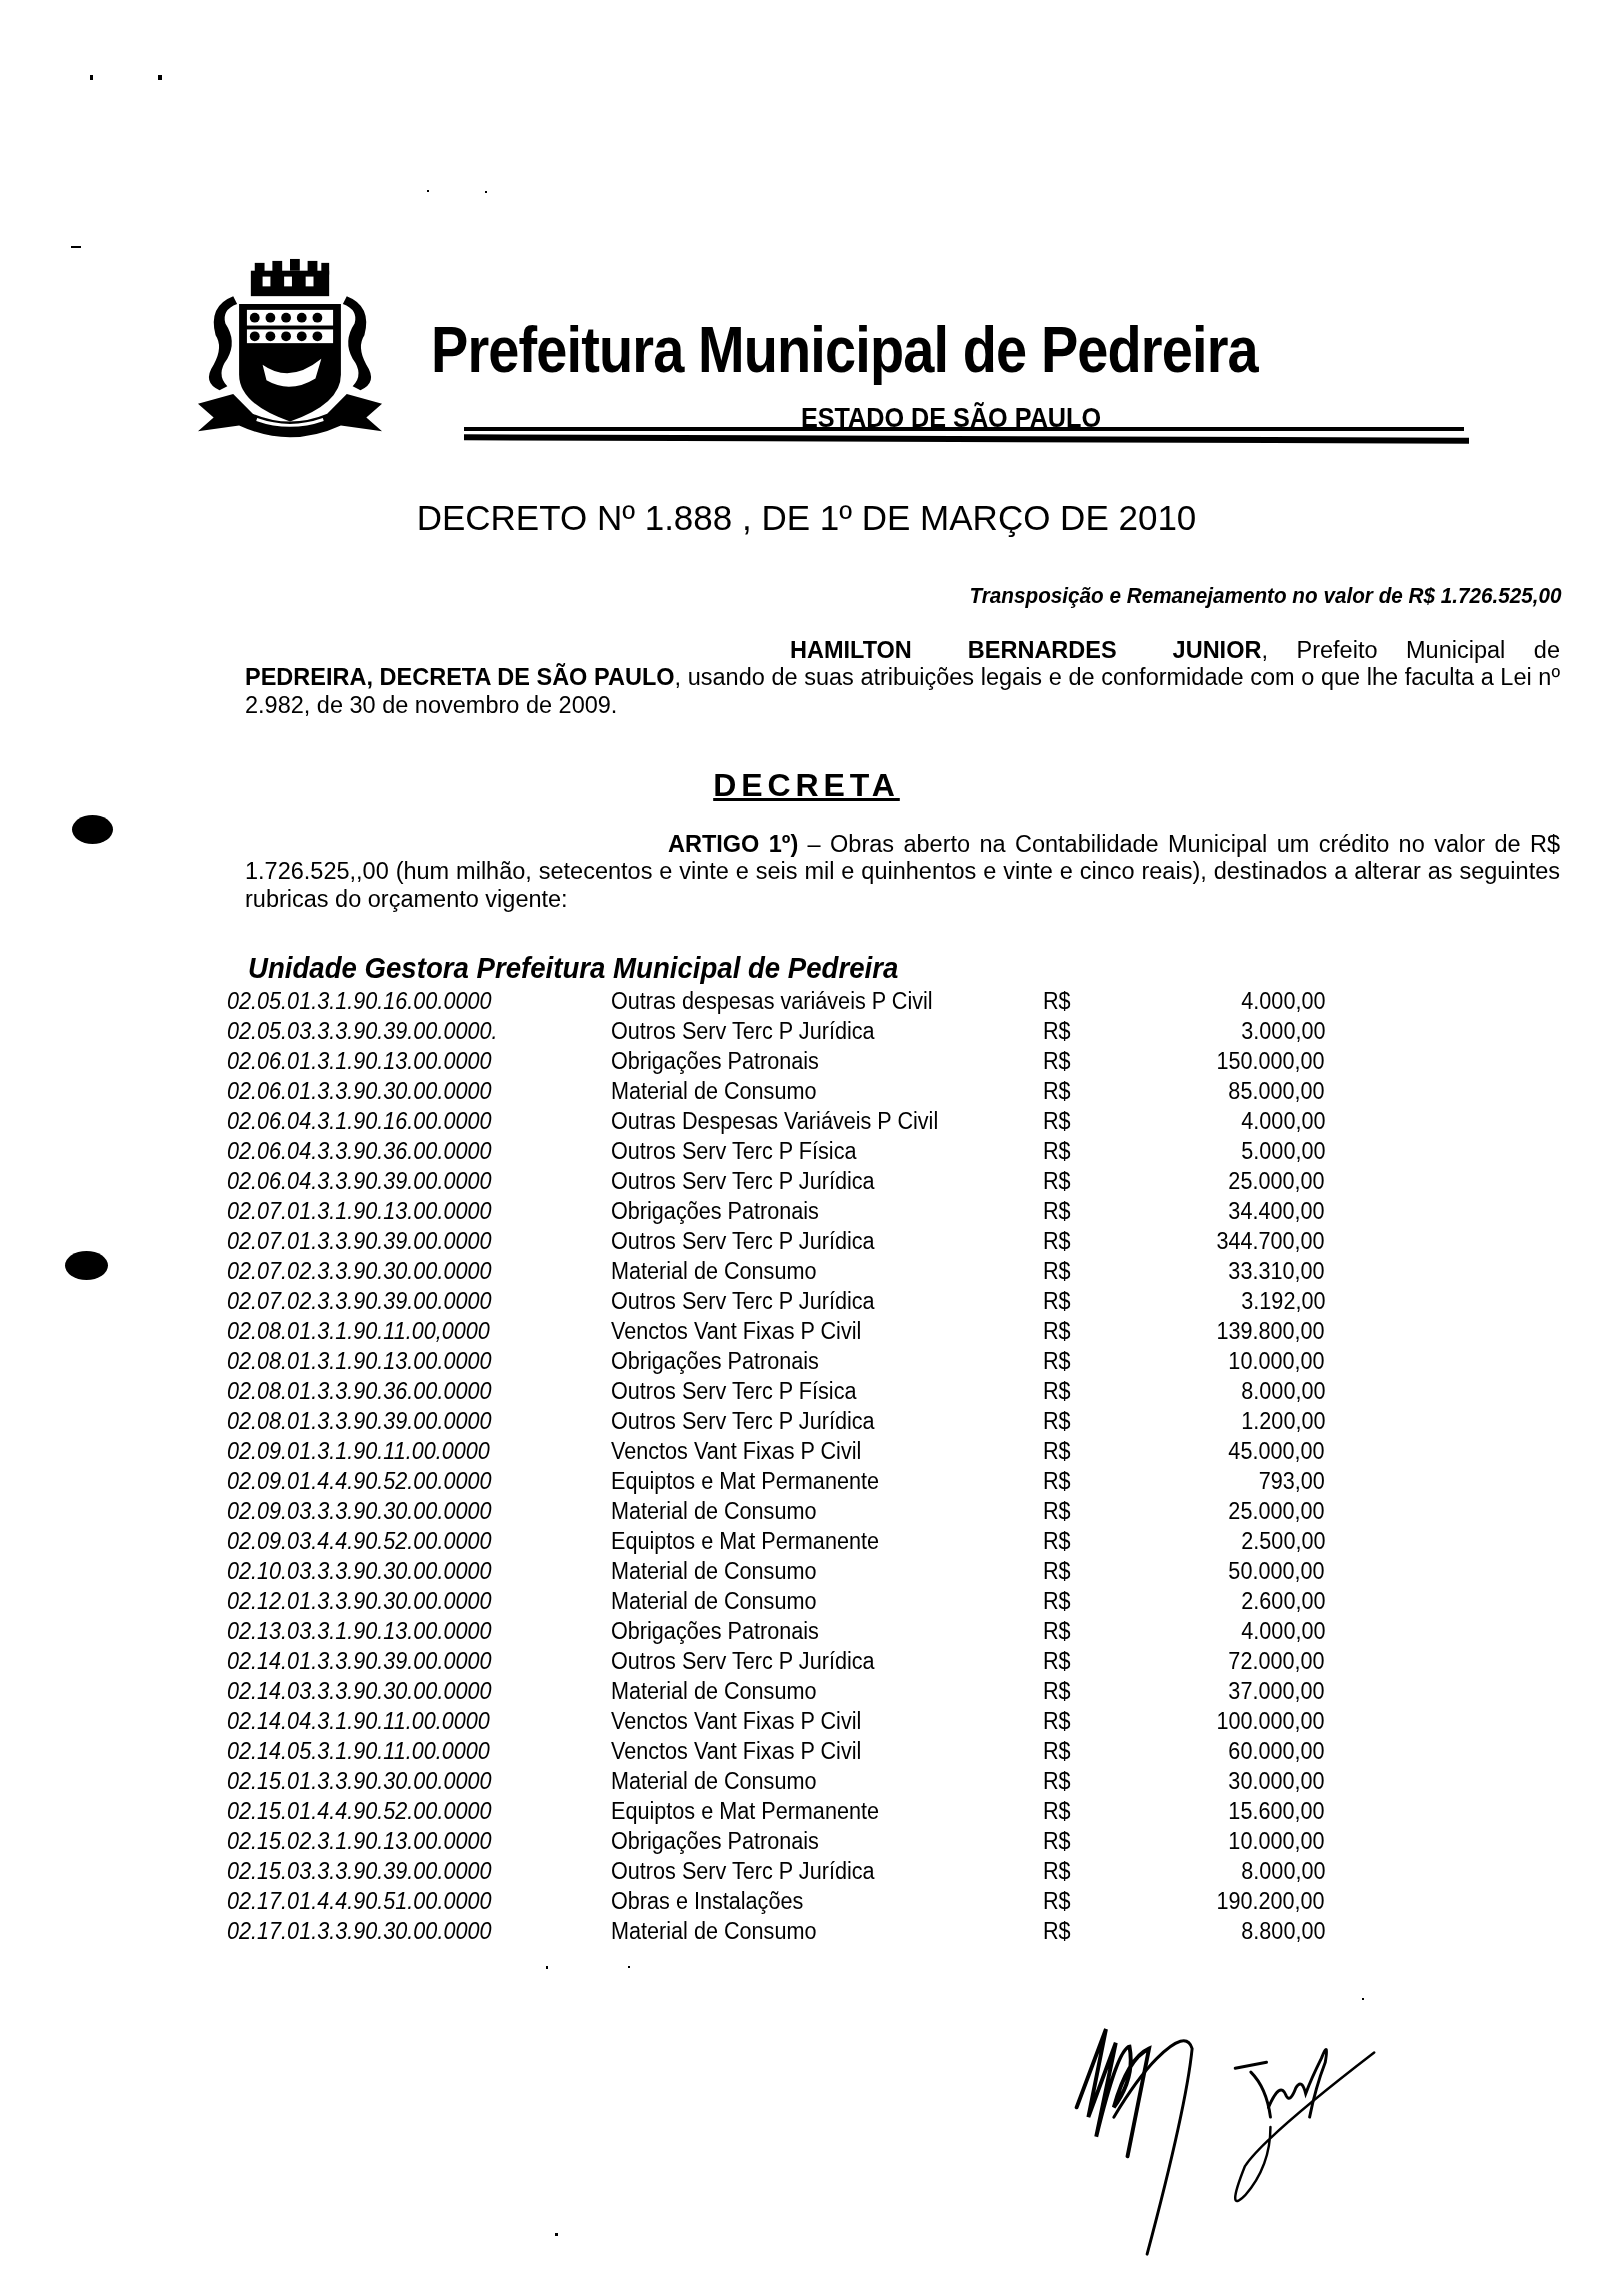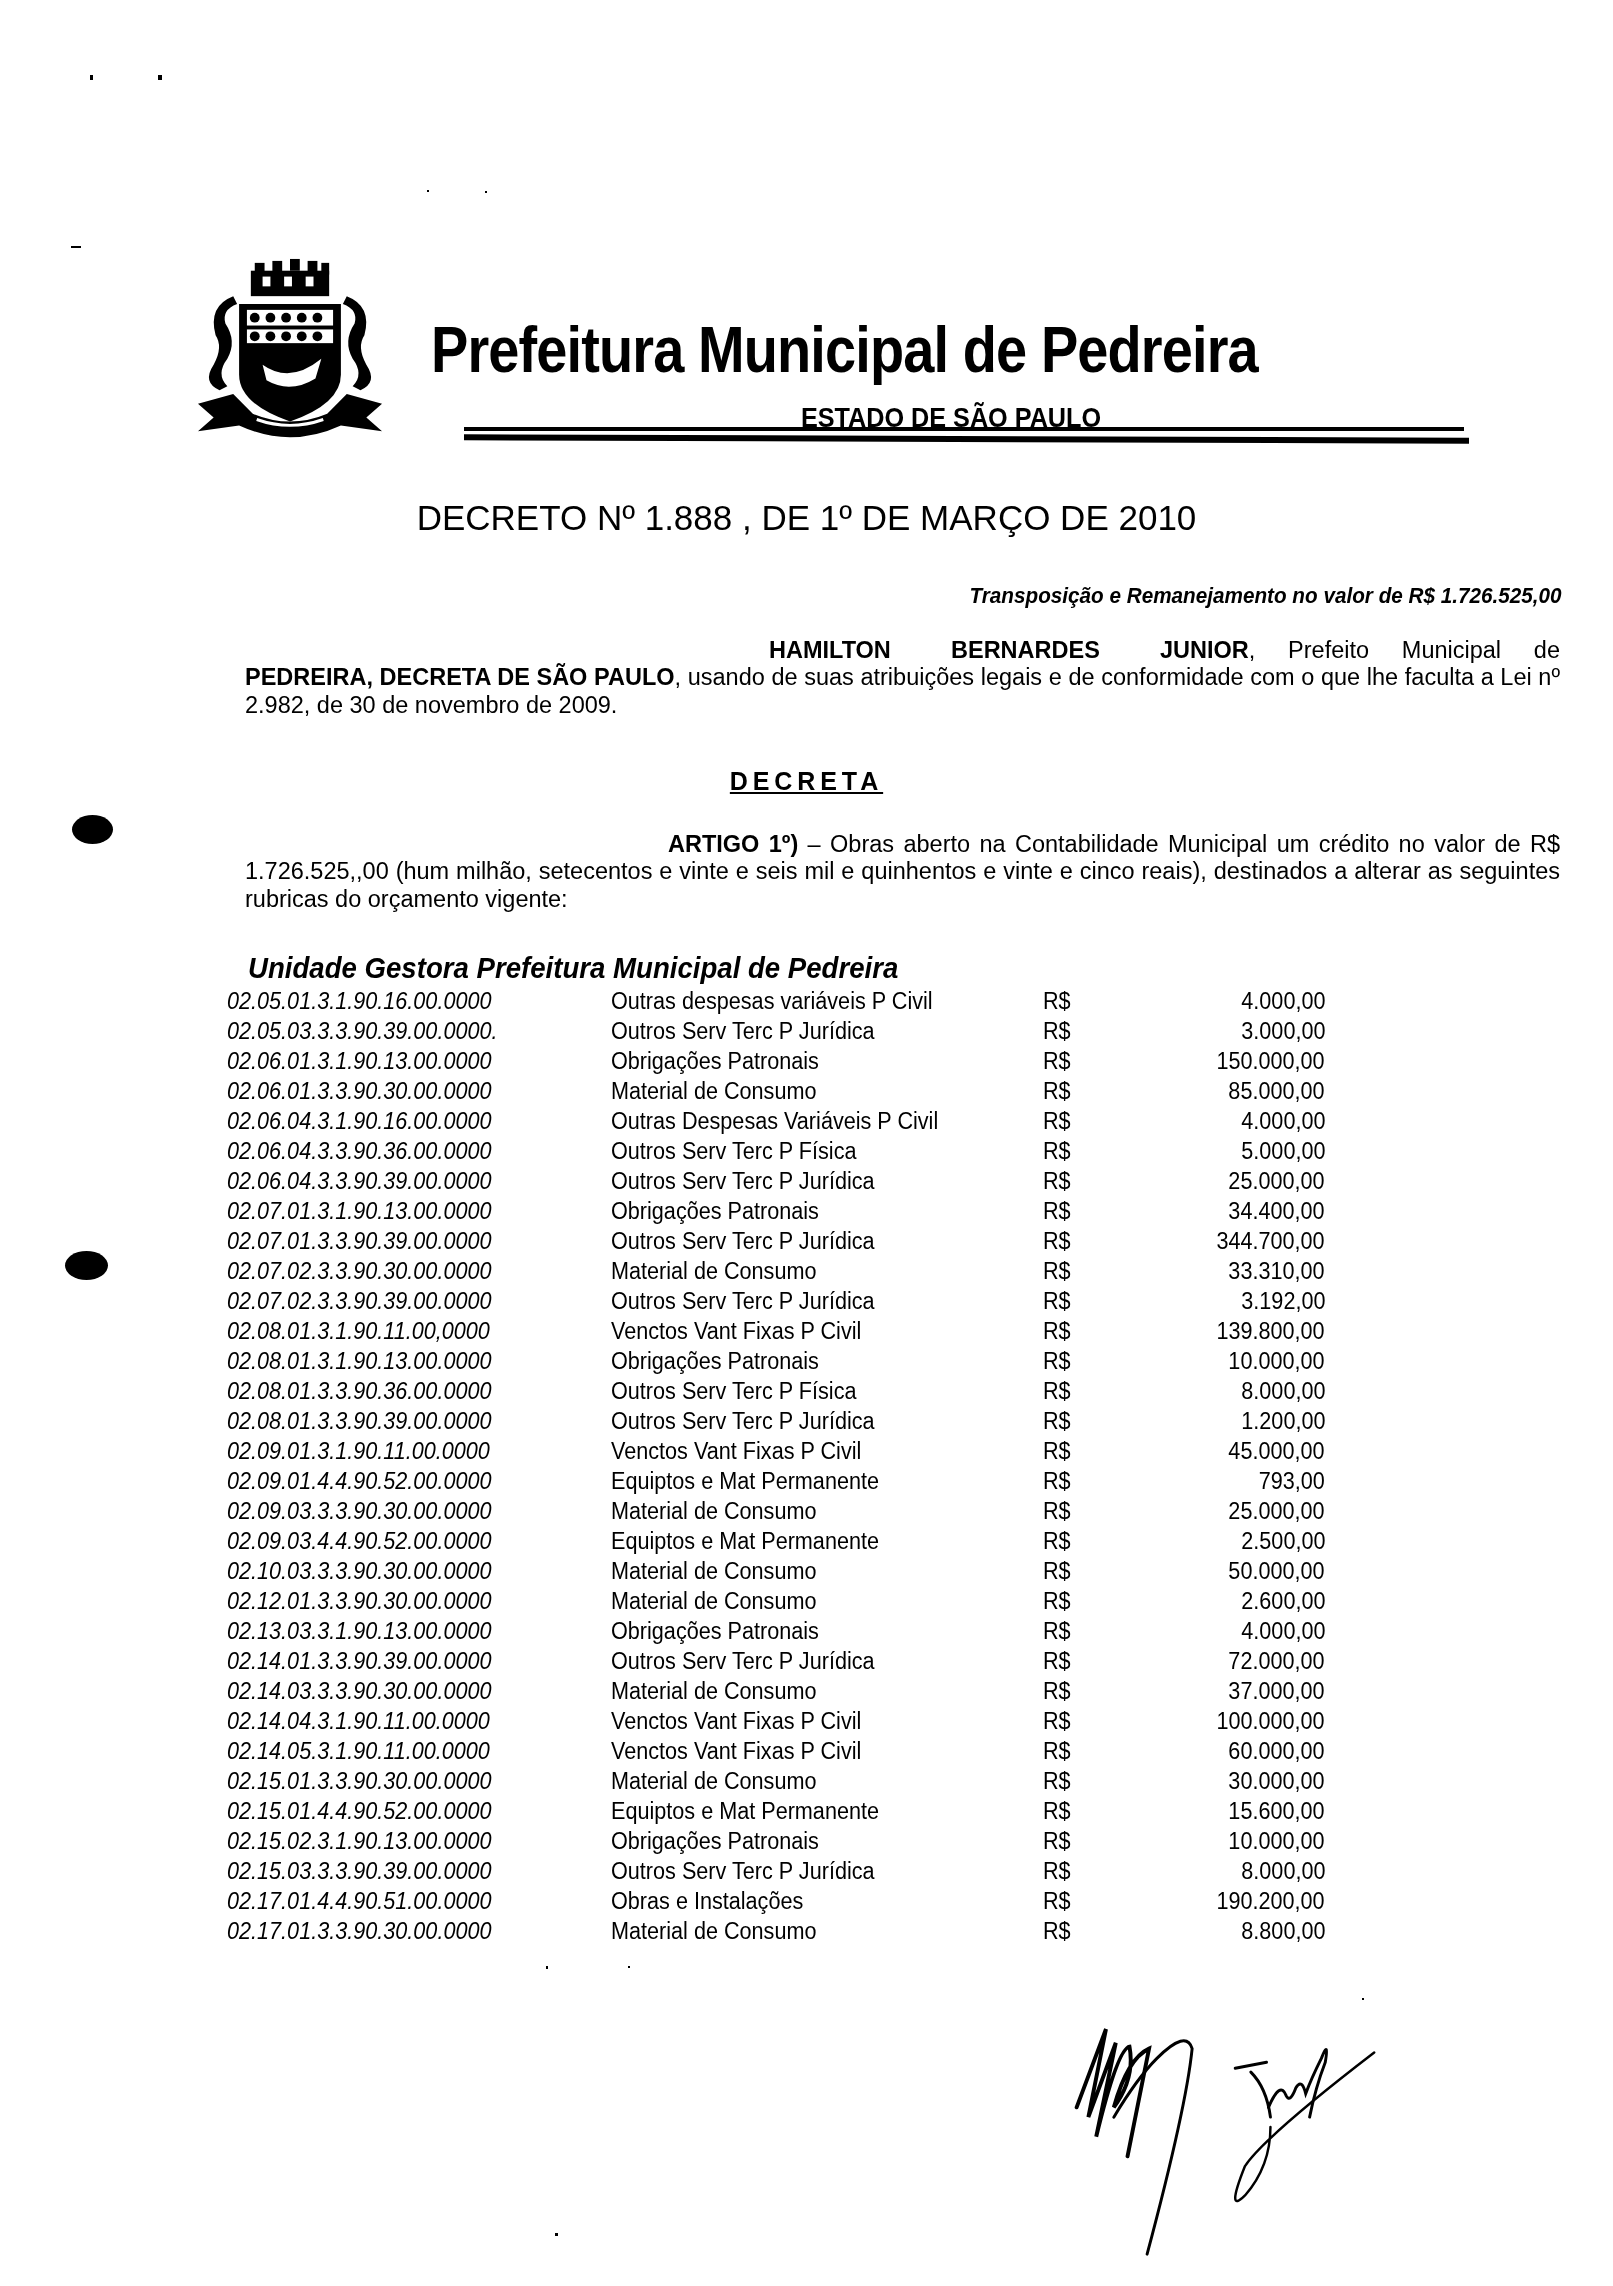--- a/index.html
+++ b/index.html
@@ -34,25 +34,25 @@
   .ementa {
     right: 51px; top: 583px; font-size: 22.5px; font-weight: bold; font-style: italic;
     white-space: nowrap; transform: scaleX(0.92); transform-origin: right top;
   }
   .preamble {
     left: 245px; width: 1315px; top: 637px; font-size: 23.5px; line-height: 27.4px;
     text-align: justify;
   }
   .preamble .indent { display: inline-block; width: 524px; }
   .preamble b { font-weight: bold; }
-  .preamble .name { word-spacing: 27.4px; }
+  .preamble .name { word-spacing: 27.4px; margin-left: 21px; }
 
   .decreta {
     left: 0; width: 1613px; top: 767px; text-align: center;
-    font-size: 25px; font-weight: bold; letter-spacing: 4.9px; text-decoration: underline;
+    font-size: 32px; font-weight: bold; letter-spacing: 4.9px; text-decoration: underline;
   }
   .artigo {
     left: 245px; width: 1315px; top: 831px; font-size: 23.5px; line-height: 27.4px;
     text-align: justify;
   }
   .artigo .indent { display: inline-block; width: 423px; }
 
   .unit-title {
     left: 248px; top: 951px; font-size: 30px; font-weight: bold; font-style: italic;
     white-space: nowrap; transform: scaleX(0.92); transform-origin: left top;

